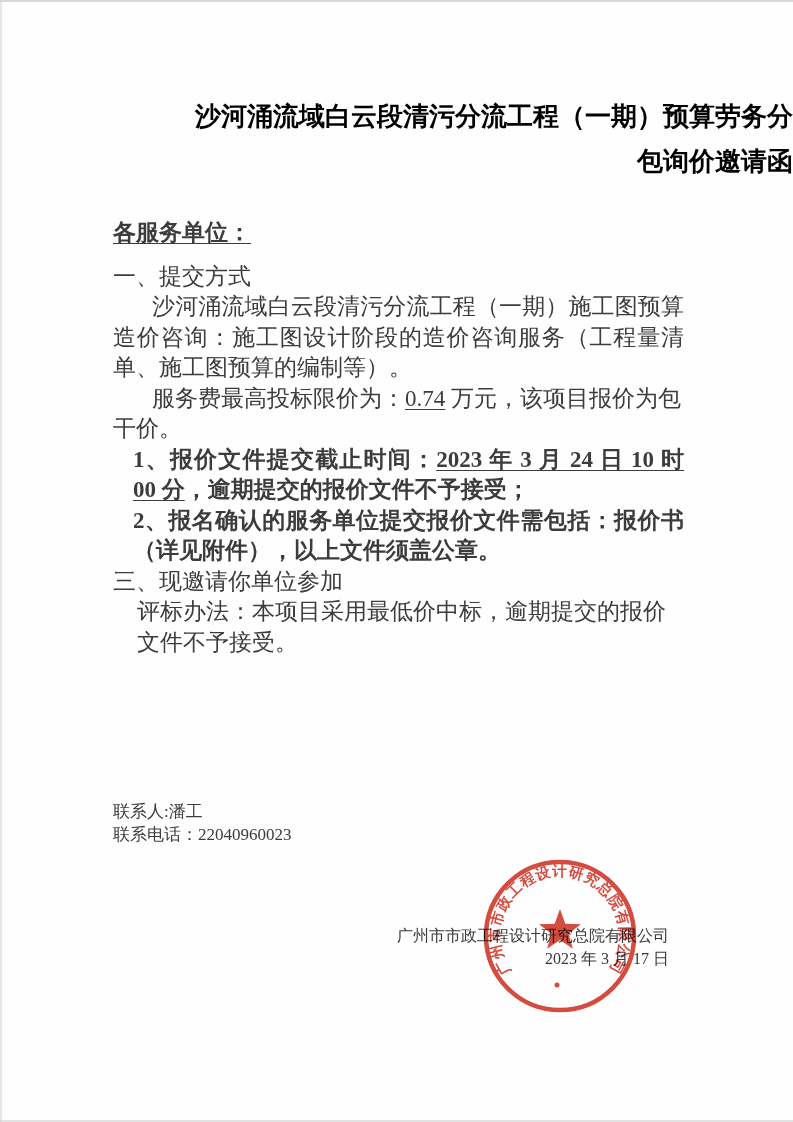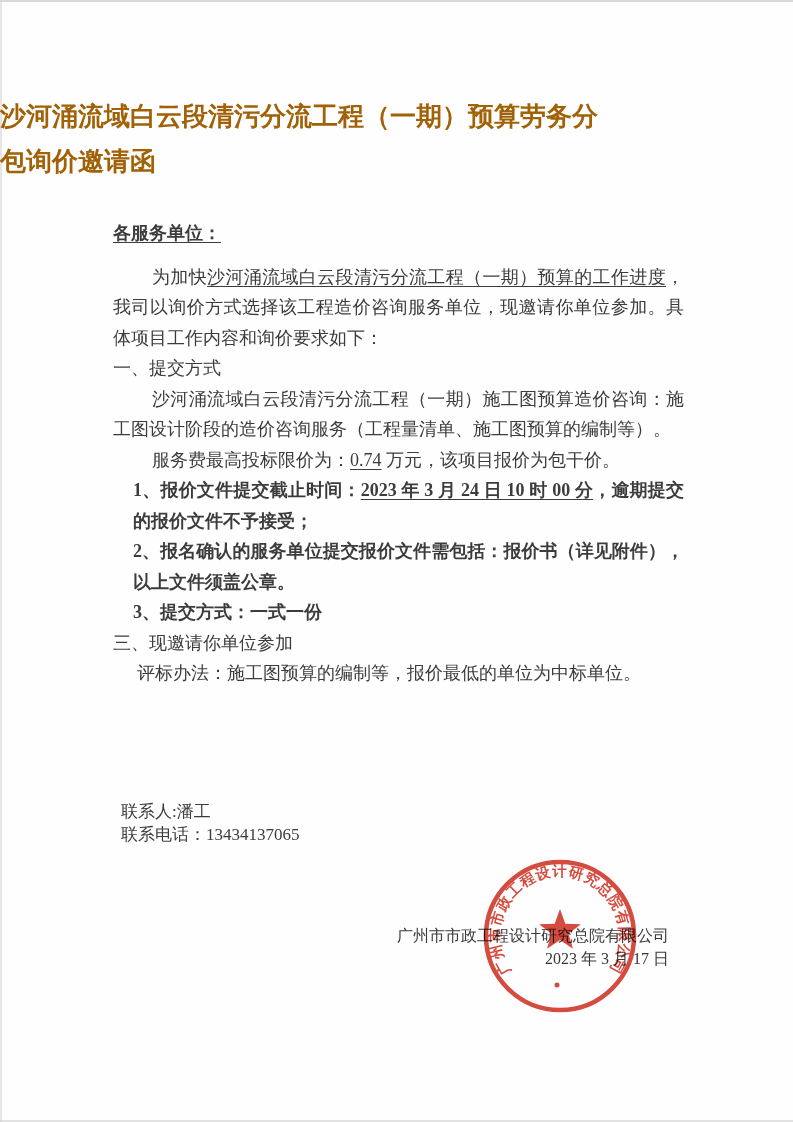--- a/index.html
+++ b/index.html
@@ -12,50 +12,49 @@
     font-family: "Liberation Serif", "DejaVu Serif", serif;
     color: #3c3c3c;
   }
   .edge-top    { position:absolute; top:0; left:0; width:100%; height:2px; background:#c9c9c9; opacity:.7; }
   .edge-left   { position:absolute; top:0; left:0; width:2px; height:100%; background:#d6d6d6; opacity:.6; }
   .edge-bottom { position:absolute; bottom:0; left:0; width:100%; height:2px; background:#cfcfcf; opacity:.6; }
 
   .title {
     position: absolute;
     top: 94px; left: 0; right: 0;
-    text-align: left;
+    text-align: right;
     font-size: 26px;
     font-weight: 700;
     line-height: 45px;
-    color: #a16207;
+    color: #000000;
     letter-spacing: 0px;
   }
 
   .body-text {
     position: absolute;
     left: 113px;
     width: 571px;
     top: 218px;
-    font-size: 18px;
+    font-size: 23px;
     line-height: 30.5px;
   }
   .body-text p { margin: 0; }
   .salutation { font-weight: 700; margin-bottom: 13px !important; }
   .u { text-decoration: underline; text-underline-offset: 3px; text-decoration-thickness: 1px; }
   .indent { text-indent: 39px; }
   .justify { text-align: justify; }
   .item  { padding-left: 20px; font-weight: bold; }
   .item2 { padding-left: 24px; }
 
   .contact {
     position: absolute;
     left: 113px; top: 800px;
     font-size: 17px;
     line-height: 23px;
-    margin-left: 8px;
   }
 
   .signature {
     position: absolute;
     right: 124px; top: 924px;
     text-align: right;
     font-size: 16px;
     line-height: 23px;
     color: #3a3a3a;
   }
@@ -84,37 +83,35 @@
   <div class="edge-bottom"></div>
 
   <div class="title">
     <div>沙河涌流域白云段清污分流工程（一期）预算劳务分</div>
     <div>包询价邀请函</div>
   </div>
 
   <div class="body-text">
     <p class="salutation"><span class="u">各服务单位：</span></p>
 
-    <p class="indent justify"><span>为加快</span><span class="u">沙河涌流域白云段清污分流工程（一期）预算的工作进度</span><span>，我司以询价方式选择该工程造价咨询服务单位，现邀请你单位参加。具体项目工作内容和询价要求如下：</span></p>
 
     <p>一、提交方式</p>
     <p class="indent justify">沙河涌流域白云段清污分流工程（一期）施工图预算造价咨询：施工图设计阶段的造价咨询服务（工程量清单、施工图预算的编制等）。</p>
     <p class="indent"><span>服务费最高投标限价为：</span><span class="u">0.74</span><span> 万元，该项目报价为包干价。</span></p>
 
     <p class="item justify"><span>1、报价文件提交截止时间：</span><span class="u">2023 年 3 月 24 日 10 时 00 分</span><span>，逾期提交的报价文件不予接受；</span></p>
     <p class="item justify">2、报名确认的服务单位提交报价文件需包括：报价书（详见附件），以上文件须盖公章。</p>
-    <p class="item">3、提交方式：一式一份</p>
 
     <p>三、现邀请你单位参加</p>
-    <p class="item2">评标办法：施工图预算的编制等，报价最低的单位为中标单位。</p>
+    <p class="item2">评标办法：本项目采用最低价中标，逾期提交的报价文件不予接受。</p>
   </div>
 
   <div class="contact">
     <div>联系人:潘工</div>
-    <div>联系电话：13434137065</div>
+    <div>联系电话：22040960023</div>
   </div>
 
   <div class="signature">
     <div>广州市市政工程设计研究总院有限公司</div>
     <div>2023 年 3 月 17 日</div>
   </div>
 
   <svg class="seal" viewBox="0 0 174 174" aria-hidden="true">
     <circle cx="87" cy="87" r="74" fill="none" stroke="#d23b2e" stroke-width="4.5"></circle>
     <defs>

